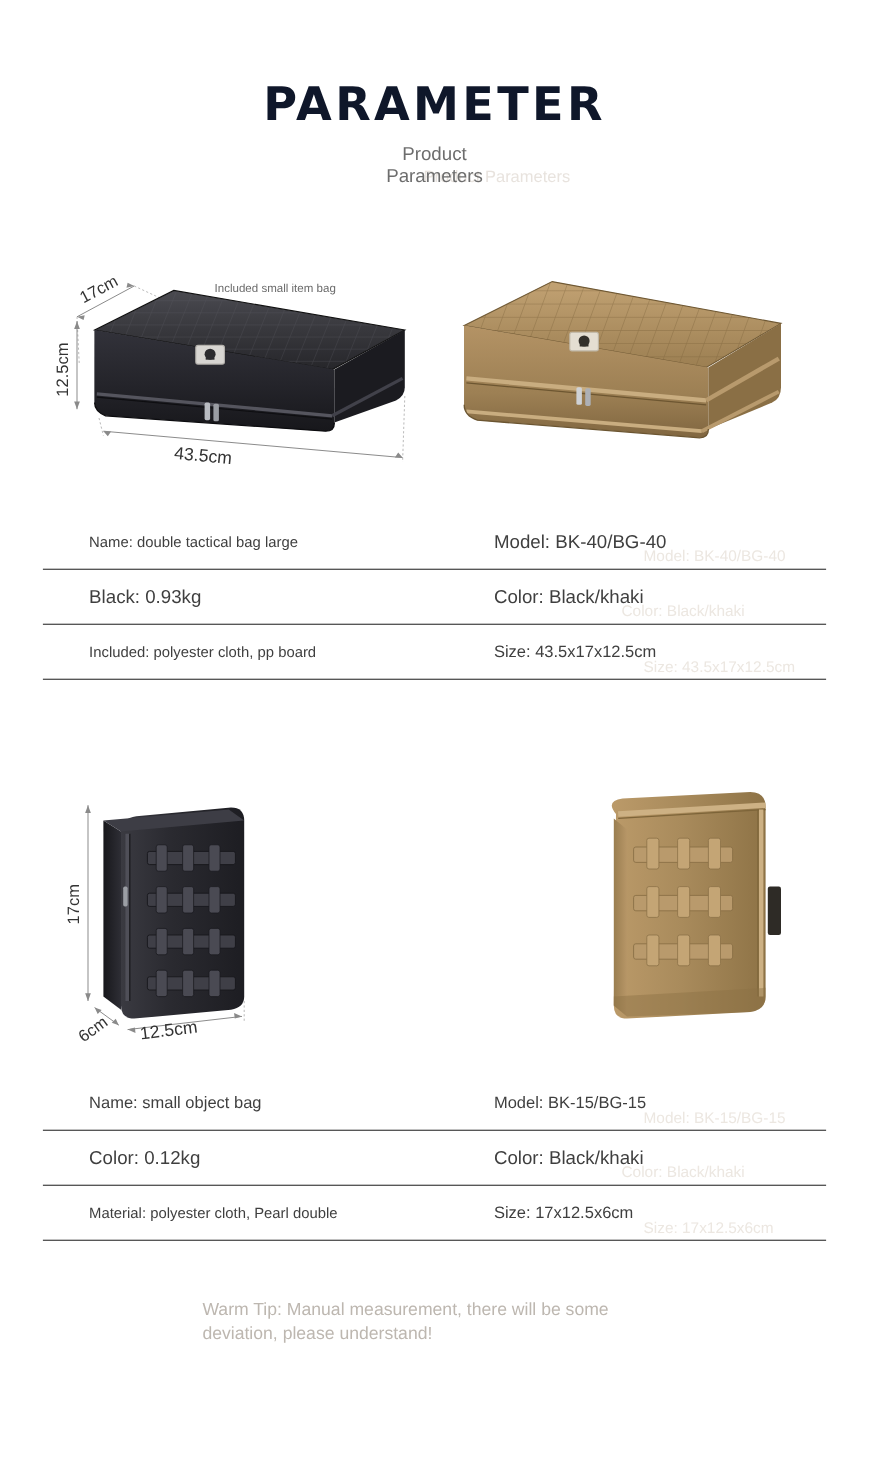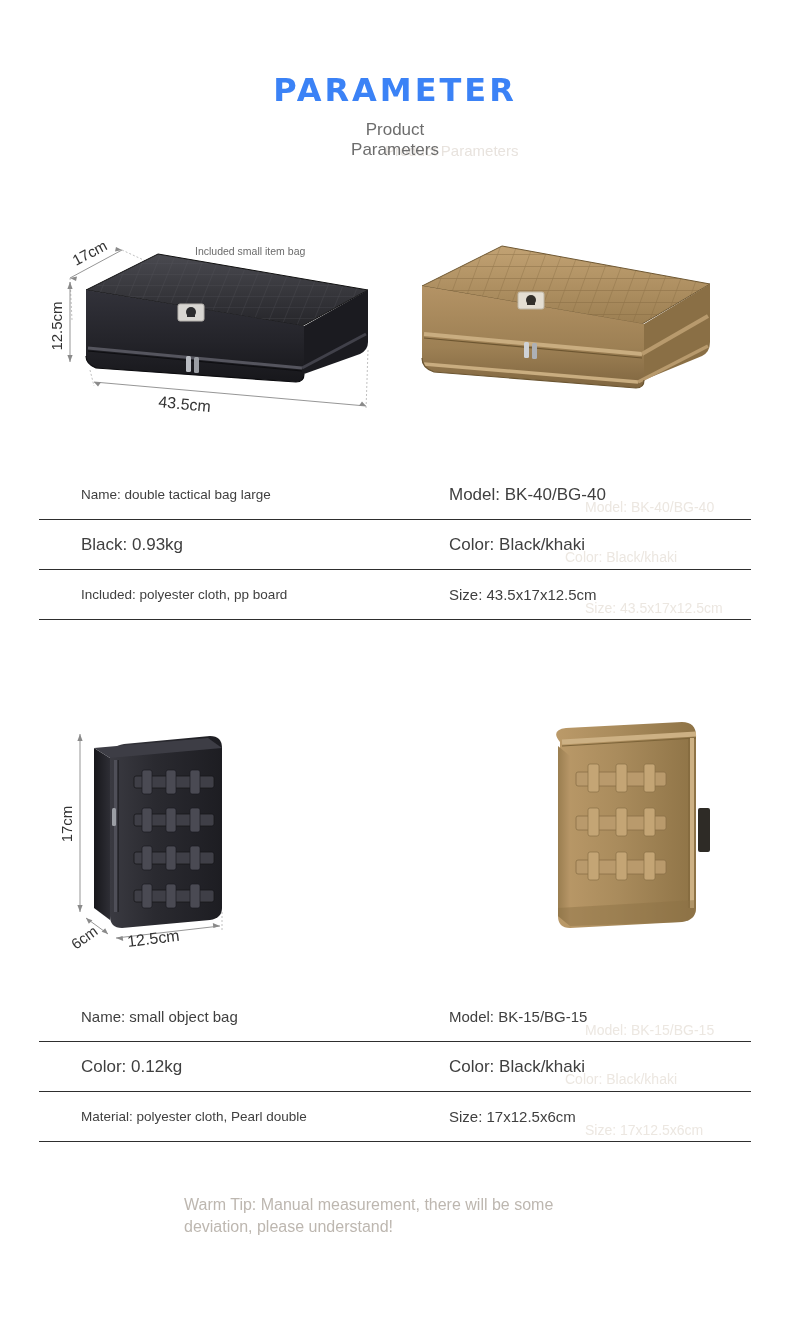--- a/index.html
+++ b/index.html
@@ -13,24 +13,24 @@
     position: relative;
     overflow: hidden;
   }
 
   
   .header {
     padding-top: 74px;
     text-align: center;
   }
   .title {
-    font-size: 32px;
+    font-size: 42px;
     font-weight: bold;
     letter-spacing: 3px;
-    color: #3b82f6;
+    color: #0f172a;
     line-height: 1;
     font-family: "DejaVu Sans", sans-serif;
   }
   .subtitle-wrap {
     margin-top: 14px;
     position: relative;
     height: 40px;
   }
   .subtitle {
     font-size: 17px;
@@ -62,21 +62,21 @@
     display: flex;
     justify-content: center;
     align-items: flex-end;
   }
   .img-cell {
     position: relative;
   }
 
   
   .specs {
-    margin: 12px auto;
+    margin: 0 auto;
     width: 712px;
     padding-top: 18px;
   }
   .spec-row {
     display: flex;
     border-bottom: 1px solid #2e2e2e;
     height: 50px;
     align-items: center;
   }
   .spec-cell {

